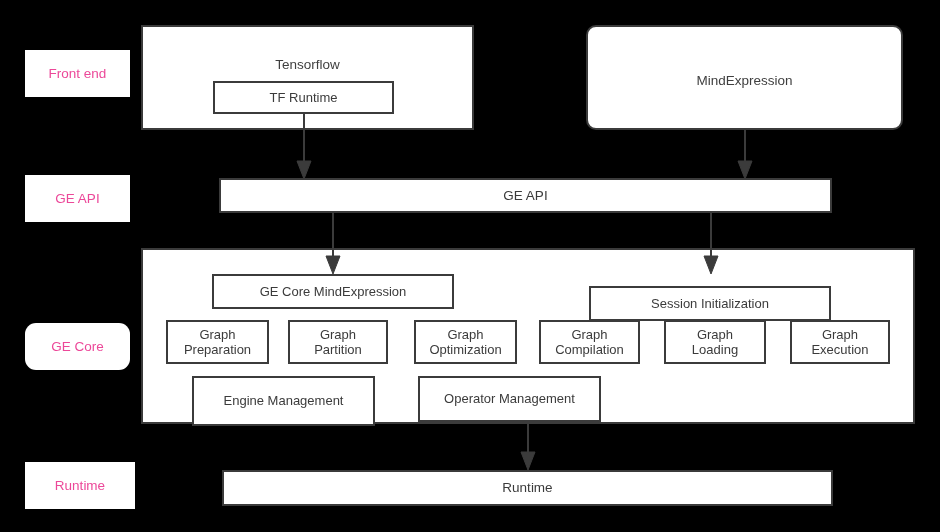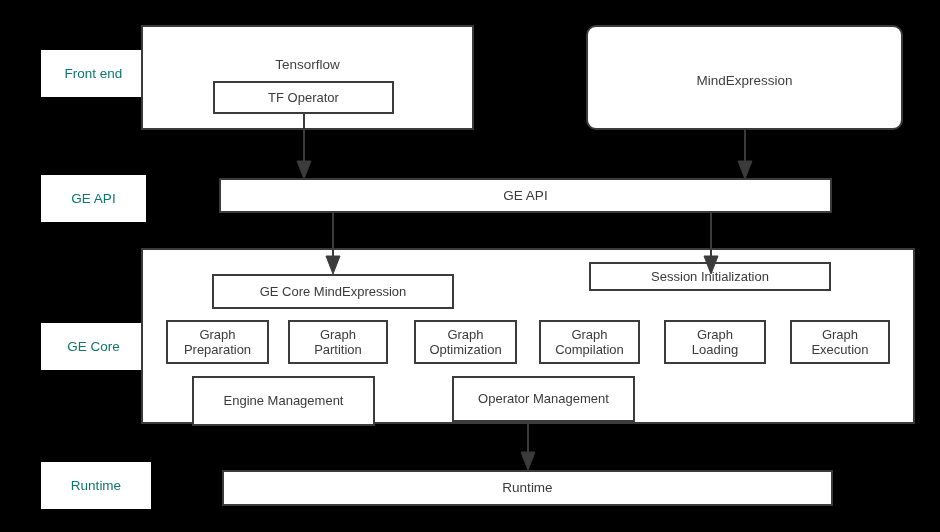--- a/index.html
+++ b/index.html
@@ -25,22 +25,21 @@
     text-align: center;
     color: #3b3b3b;
     background: #ffffff;
     line-height: 1.18;
     white-space: pre-line;
   }
   
   .tier-label {
     border: none;
     font-size: 13.5px;
-    color: #0f766e;
-    margin-left: 16px;
+    color: #ec4899;
   }
   
   .container-box {
     border: 2px solid #3b3b3b;
     align-items: flex-start;
     justify-content: center;
   }
   .container-title {
     position: absolute;
     left: 0;
@@ -74,51 +73,51 @@
 <div id="canvas">
 
   <div class="node tier-label" style="left:25px; top:50px; width:105px; height:47px;">
     <span>Front end</span>
   </div>
 
   <div class="node tier-label" style="left:25px; top:175px; width:105px; height:47px;">
     <span>GE API</span>
   </div>
 
-  <div class="node tier-label" style="left:25px; top:323px; width:105px; height:47px;">
+  <div class="node tier-label" style="left:25px; top:323px; width:105px; height:47px;border-radius:11px;">
     <span>GE Core</span>
   </div>
 
   <div class="node tier-label" style="left:25px; top:462px; width:110px; height:47px;">
     <span>Runtime</span>
   </div>
 
   <div class="node container-box" style="left:141px; top:25px; width:333px; height:105px;">
     <span class="container-title" style="top:30px;">Tensorflow</span>
   </div>
 
   <div class="node module" style="left:213px; top:81px; width:181px; height:33px;">
-    <span>TF Operator</span>
+    <span>TF Runtime</span>
   </div>
 
   <div class="node container-box" style="left:586px; top:25px; width:317px; height:105px;border-radius:10px;">
     <span class="container-title" style="top:46px;">MindExpression</span>
   </div>
 
   <div class="node bar" style="left:219px; top:178px; width:613px; height:35px;">
     <span>GE API</span>
   </div>
 
   <div class="node container-box" style="left:141px; top:248px; width:774px; height:176px;"></div>
 
   <div class="node module" style="left:212px; top:274px; width:242px; height:35px;">
     <span>GE Core MindExpression</span>
   </div>
 
-  <div class="node module" style="left:589px; top:262px; width:242px; height:29px;">
+  <div class="node module" style="left:589px; top:286px; width:242px; height:35px;">
     <span>Session Initialization</span>
   </div>
 
   <div class="node module" style="left:166px; top:320px; width:103px; height:44px;">
     <span>Graph
 Preparation</span>
   </div>
   <div class="node module" style="left:288px; top:320px; width:100px; height:44px;">
     <span>Graph
 Partition</span>
@@ -136,21 +135,21 @@
 Loading</span>
   </div>
   <div class="node module" style="left:790px; top:320px; width:100px; height:44px;">
     <span>Graph
 Execution</span>
   </div>
 
   <div class="node module" style="left:192px; top:376px; width:183px; height:50px;">
     <span>Engine Management</span>
   </div>
-  <div class="node module" style="left:452px; top:376px; width:183px; height:46px;">
+  <div class="node module" style="left:418px; top:376px; width:183px; height:46px;">
     <span>Operator Management</span>
   </div>
 
   <div class="node bar" style="left:222px; top:470px; width:611px; height:36px;">
     <span>Runtime</span>
   </div>
 
   <svg class="connector conn-svg" style="left:293px; top:113px;" width="22" height="68">
     <line x1="11" y1="0" x2="11" y2="52" stroke="#3b3b3b" stroke-width="2"></line>
     <polygon points="4,48 18,48 11,66" fill="#3b3b3b"></polygon>

